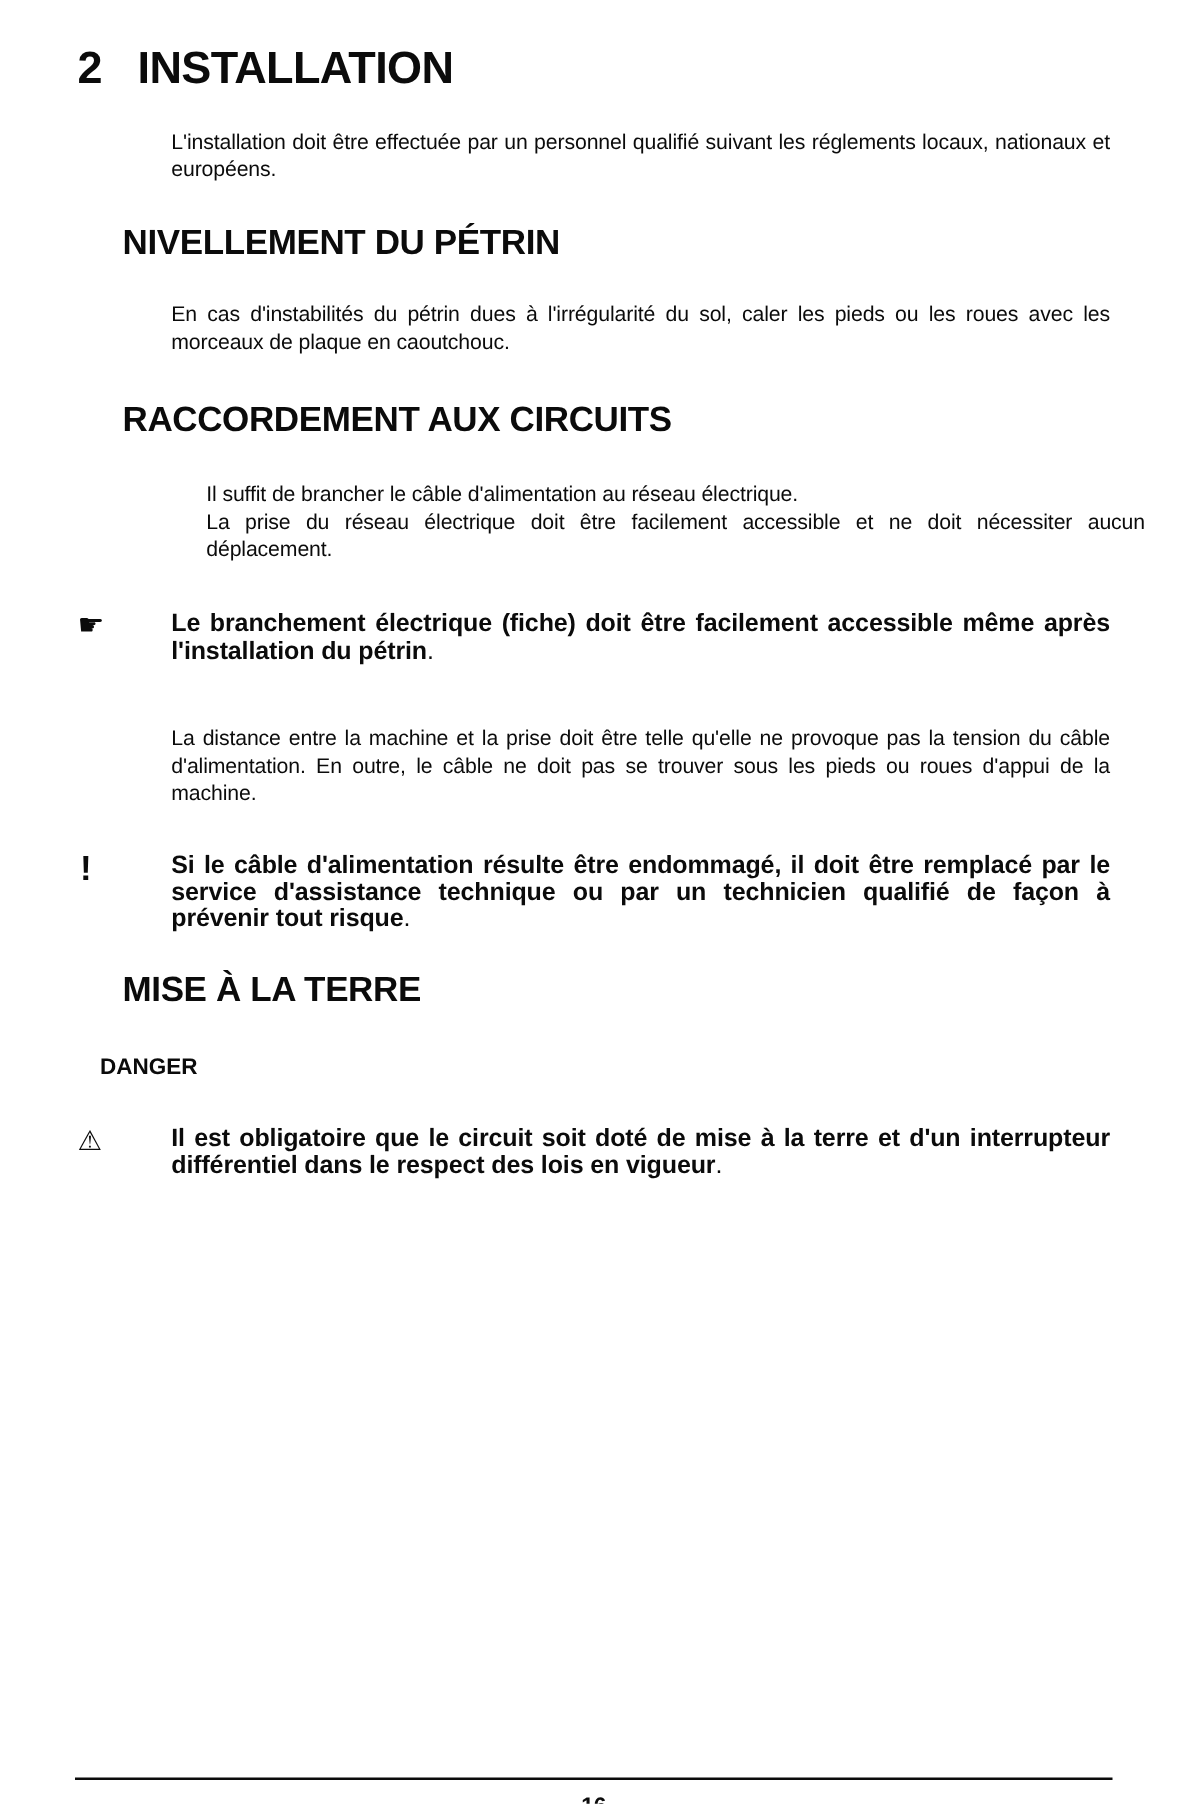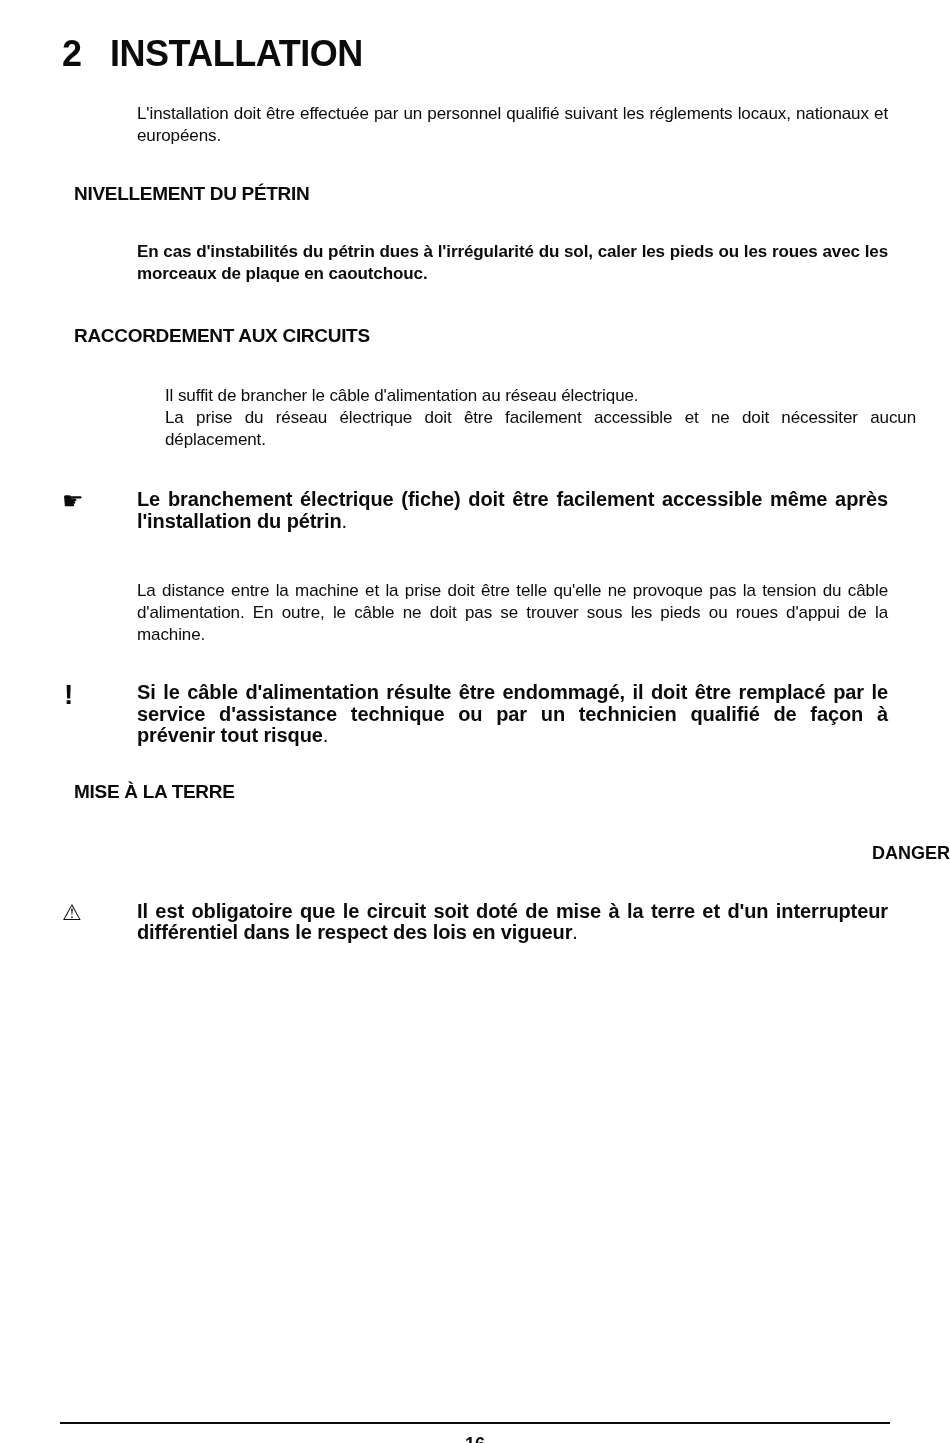--- a/index.html
+++ b/index.html
@@ -29,32 +29,31 @@
   .body {
     margin-left: 137px;
     width: 751px;
     font-size: 17px;
     line-height: 22px;
     letter-spacing: -0.1px;
   }
   .just { text-align: justify; }
   
   h2.sec {
-    margin-left: 74px;
-    font-size: 19px;
+    margin-left: 98px;
+    font-size: 28px;
     line-height: 30px;
     font-weight: bold;
     letter-spacing: -0.3px;
   }
   h3.danger {
     margin-left: 80px;
     font-size: 18px;
     line-height: 22px;
     font-weight: bold;
-    text-align: right;
   }
   
   .note {
     margin-left: 62px;
     width: 826px;
     display: flex;
     align-items: flex-start;
   }
   .note .icon-cell {
     flex: 0 0 75px;
@@ -67,21 +66,21 @@
     text-align: justify;
     letter-spacing: -0.1px;
   }
   .note .note-text b { font-weight: bold; }
   .icon-hand { font-size: 24px; line-height: 24px; display: inline-block; }
   .icon-bang { font-size: 28px; line-height: 26px; font-weight: bold; display: inline-block; margin-left: 2px; }
   .icon-warn { font-size: 22px; line-height: 24px; display: inline-block; }
   
   .mt-intro { margin-top: 27px; }
   .mt-h2a   { margin-top: 32px; }
-  .mt-para  { margin-top: 32px; font-weight: bold; }
+  .mt-para  { margin-top: 32px; }
   .mt-h2b   { margin-top: 36px; }
   .mt-body2 { margin-top: 34px; margin-left: 28px; }
   .mt-note1 { margin-top: 38px; }
   .mt-body3 { margin-top: 48px; }
   .mt-note2 { margin-top: 36px; }
   .mt-h2c   { margin-top: 30px; }
   .mt-dang  { margin-top: 35px; }
   .mt-note3 { margin-top: 37px; }
   
   .footer-rule {

